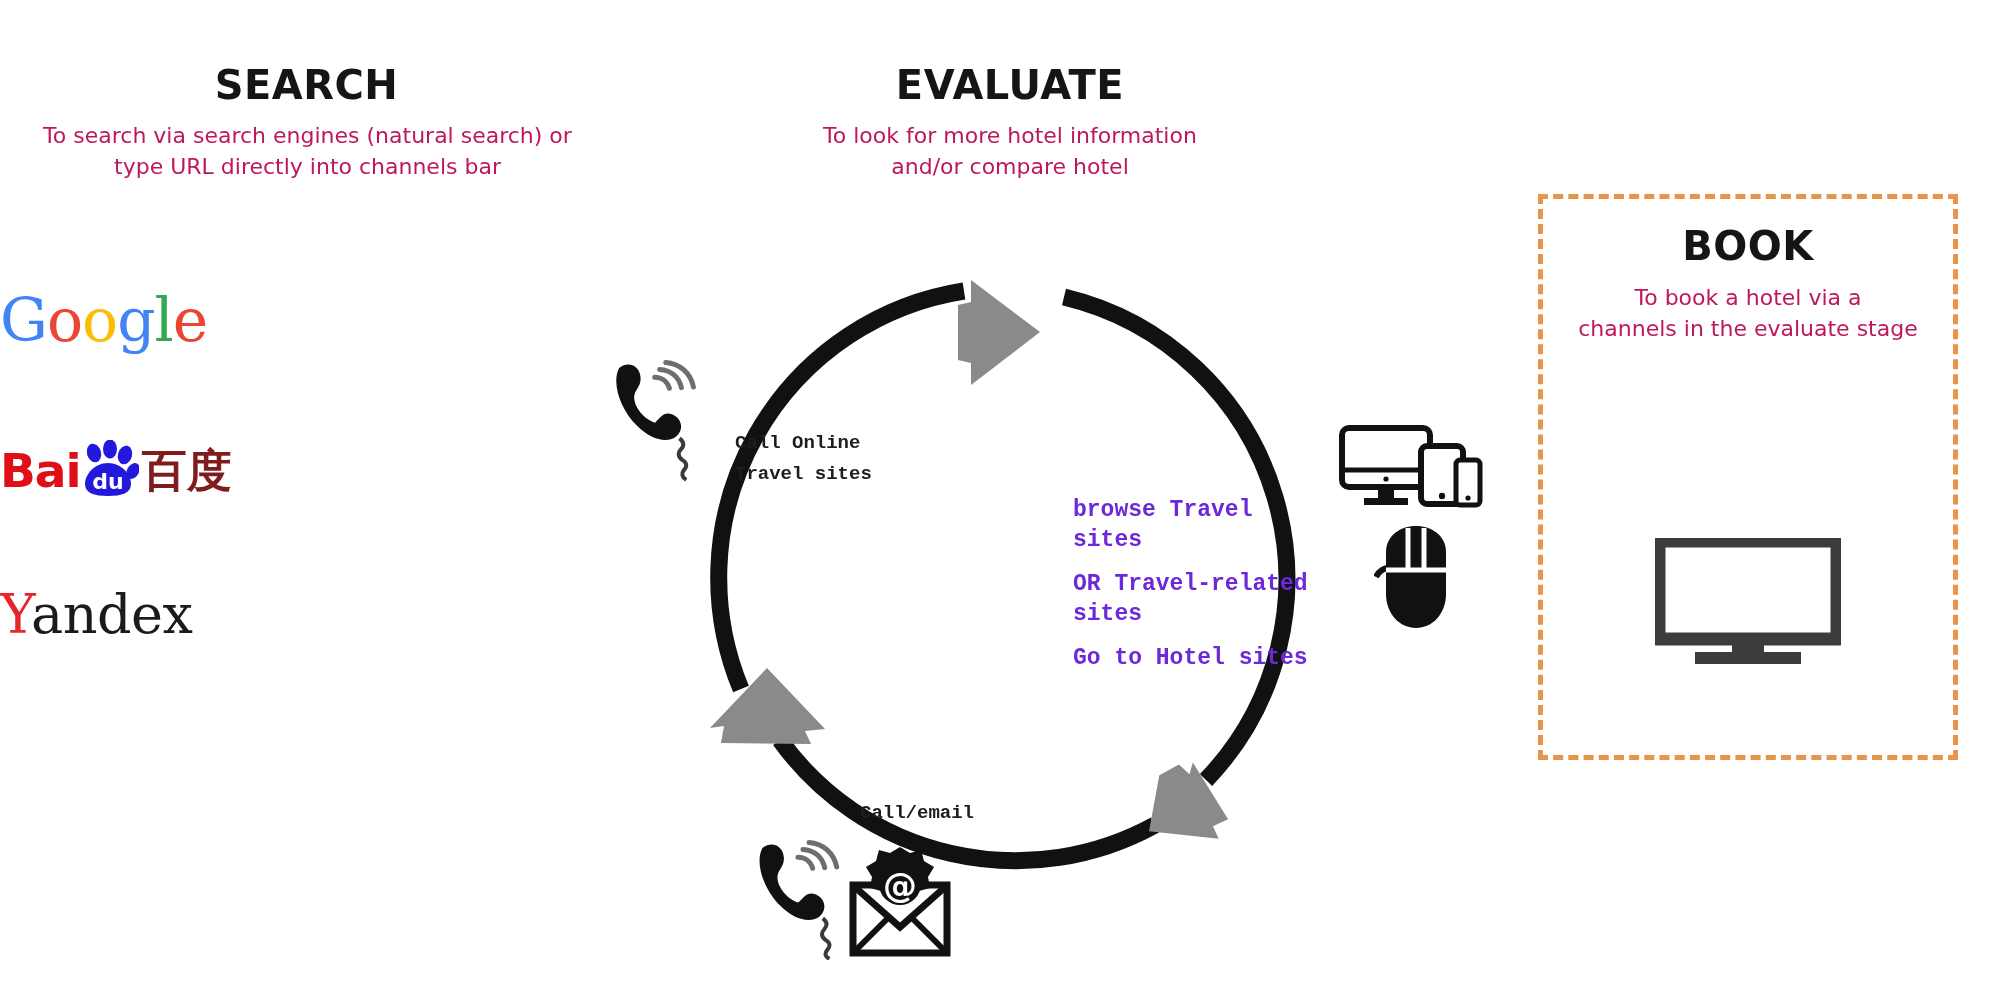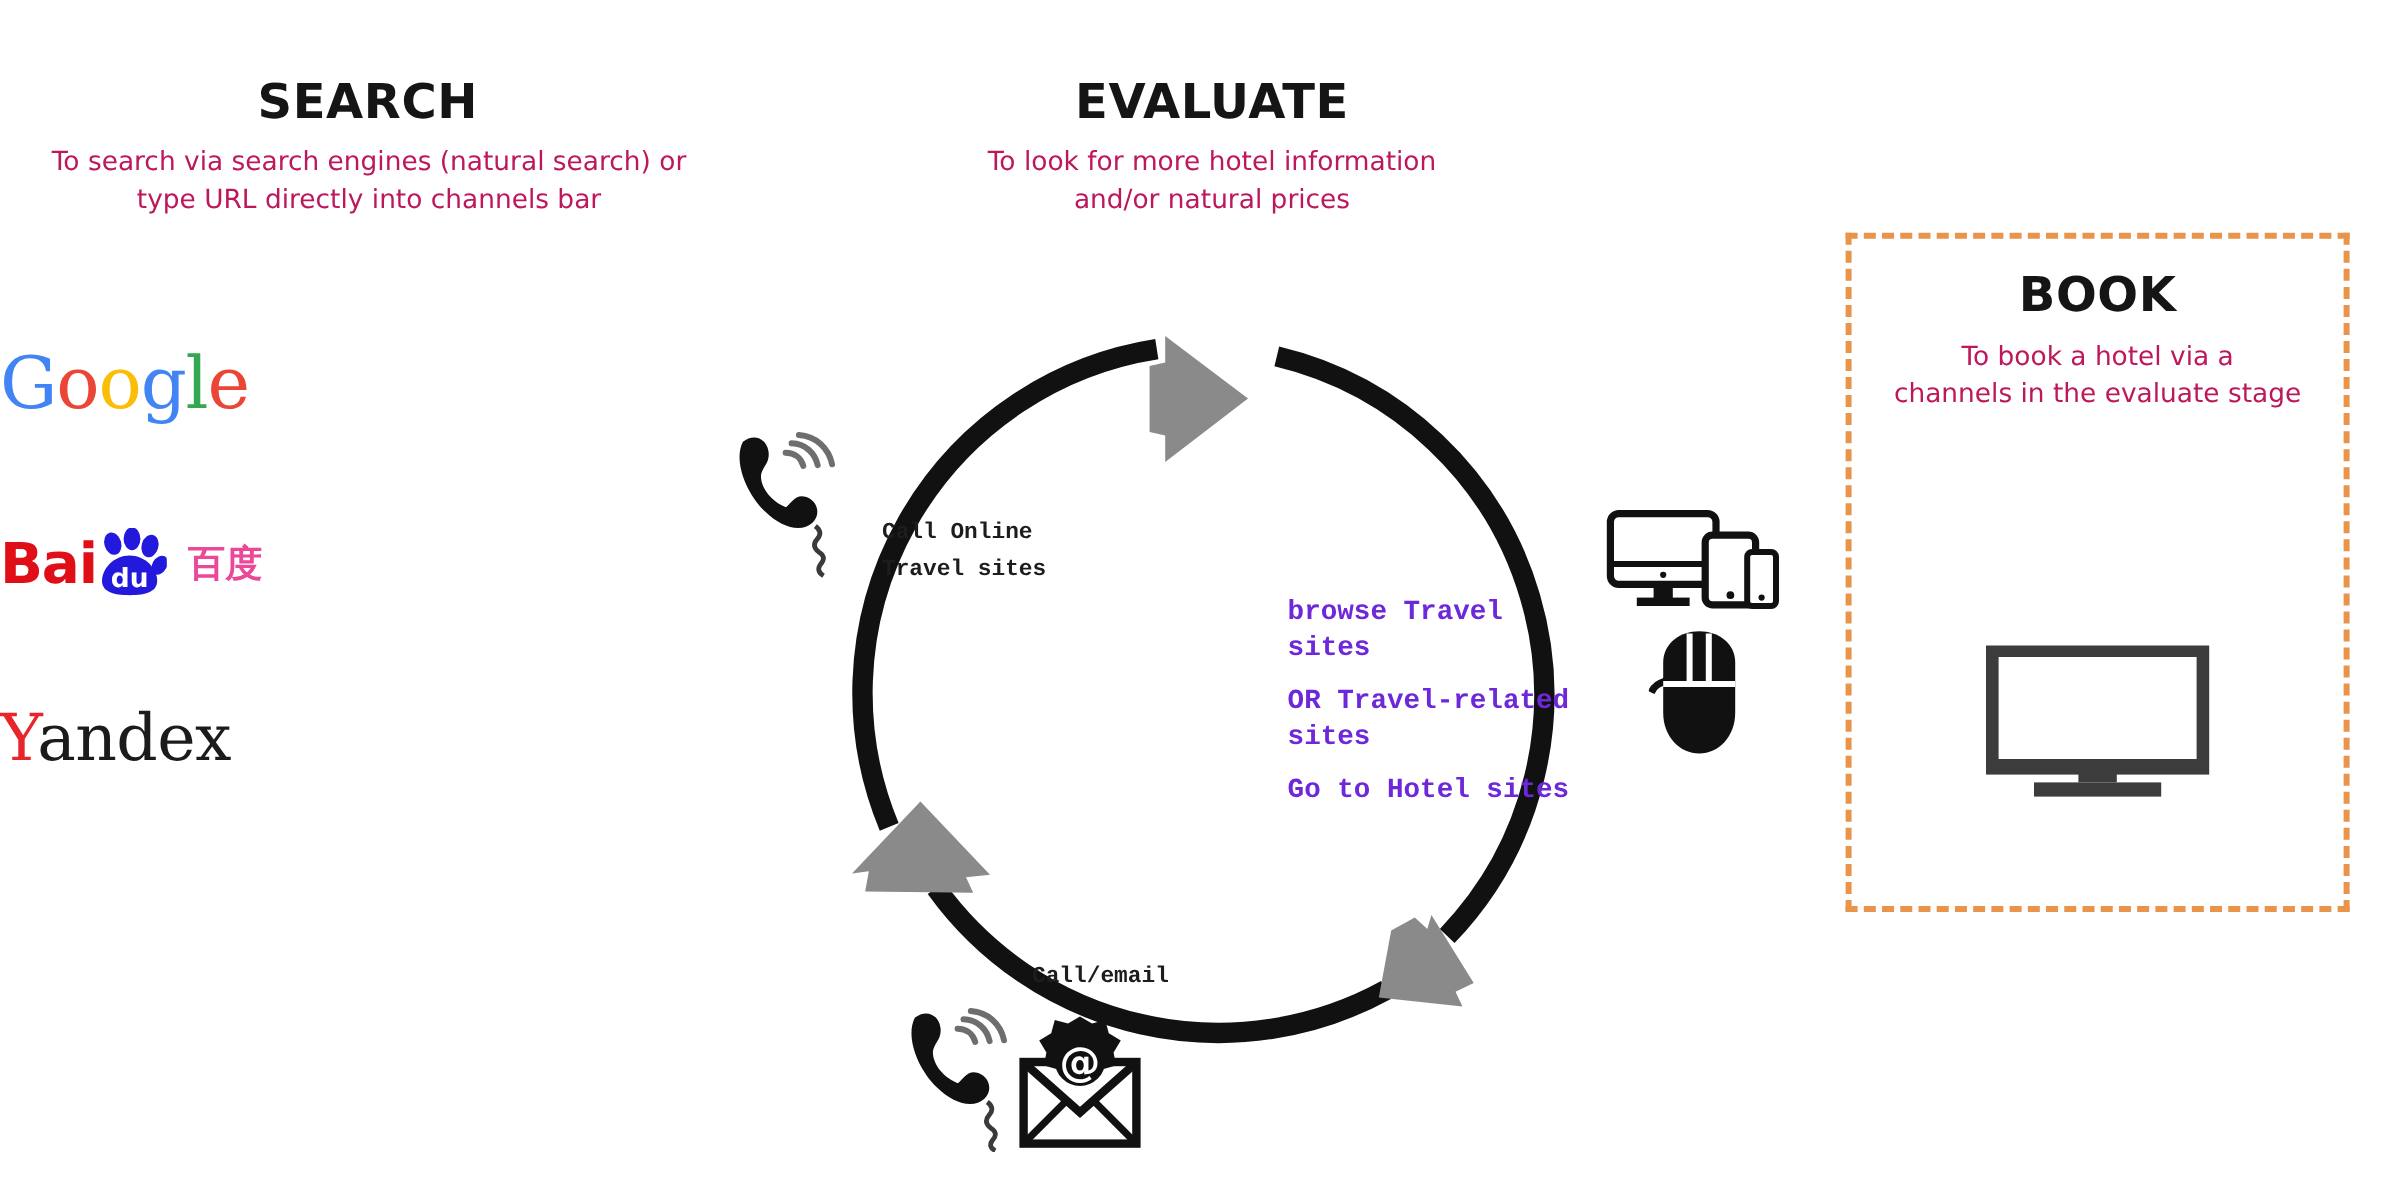--- a/index.html
+++ b/index.html
@@ -75,24 +75,24 @@
     font-family: "DejaVu Sans", "Liberation Sans", sans-serif;
     font-weight: bold;
     font-size: 47px;
     color: #e00e17;
     letter-spacing: -1px;
     line-height: 1;
   }
   .logo-baidu .hanzi {
     font-family: "DejaVu Sans", "Liberation Sans", sans-serif;
     font-weight: bold;
-    font-size: 31px;
-    color: #ec4899;
+    font-size: 45px;
+    color: #7f1d1d;
     line-height: 1;
-    margin-left: 17px;
+    margin-left: 2px;
   }
   .baidu-paw { position: relative; width: 62px; height: 60px; margin: 0 1px 0 -4px; }
   .baidu-paw svg { position: absolute; left: 0; top: 0; }
 
   .logo-yandex {
     font-family: "DejaVu Serif", "Liberation Serif", serif;
     font-size: 54px;
     line-height: 1;
     white-space: nowrap;
     letter-spacing: -0.5px;
@@ -195,21 +195,21 @@
   </div>
 
   <div class="logo-wrap" style="top:588px;">
     <span class="logo-yandex"><span class="y">Y</span><span class="rest">andex</span></span>
   </div>
 
   <div class="stage-title" id="evaluate-title">EVALUATE</div>
 
   <div class="stage-sub" id="evaluate-sub">
     <div>To look for more hotel information</div>
-    <div>and/or natural prices</div>
+    <div>and/or compare hotel</div>
   </div>
 
   <svg id="cycle-svg" viewBox="0 0 820 800">
 
     <path d="M 141 509 A 290 290 0 0 1 364 111" fill="none" stroke="#111111" stroke-width="17" stroke-linecap="butt"></path>
 
     <path d="M 464 117 A 290 290 0 0 1 606 600" fill="none" stroke="#111111" stroke-width="17" stroke-linecap="butt"></path>
 
     <path d="M 555 645 A 290 290 0 0 1 180 560" fill="none" stroke="#111111" stroke-width="17" stroke-linecap="butt"></path>
 

